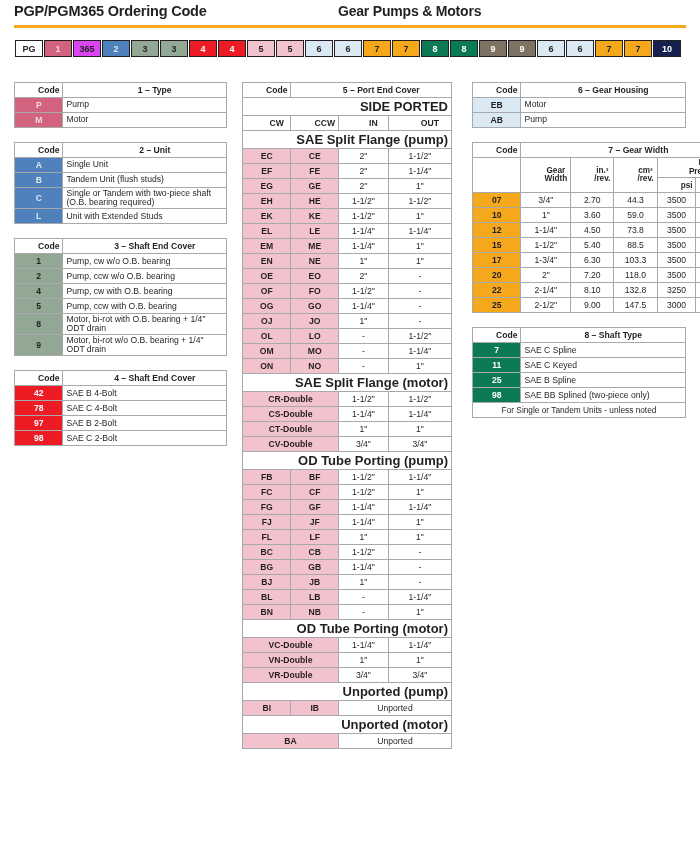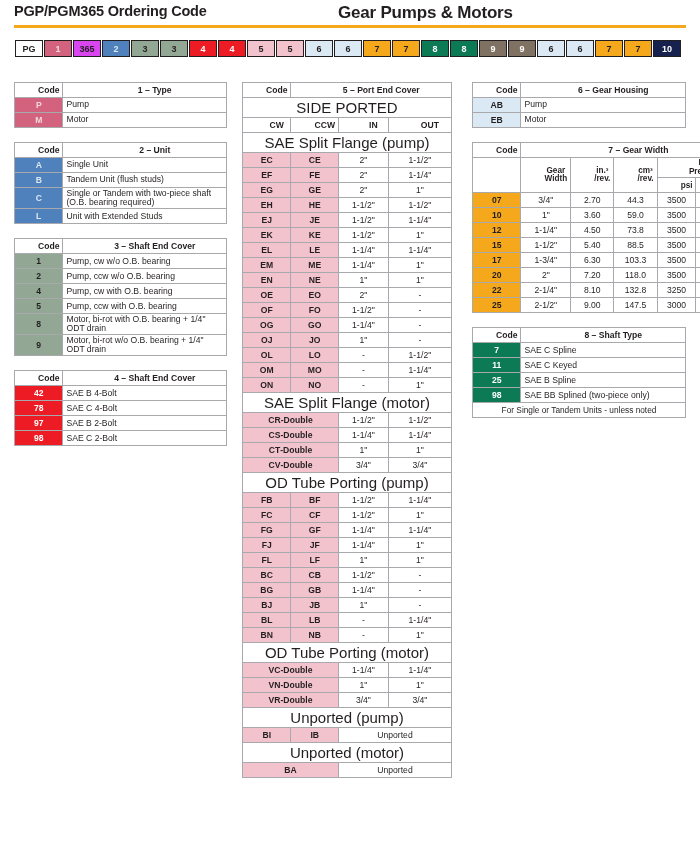--- a/index.html
+++ b/index.html
@@ -12,21 +12,21 @@
     overflow:hidden;
   }
   
   .header{position:relative;height:30px;}
   .header .title{
     position:absolute;left:14px;top:3px;
     font-size:14.5px;font-weight:bold;letter-spacing:-.2px;
   }
   .header .subtitle{
     position:absolute;left:338px;top:3px;
-    font-size:17px;font-weight:bold;letter-spacing:-.2px;
+    font-size:14px;font-weight:bold;letter-spacing:-.2px;
   }
   .rule{
     position:absolute;left:14px;top:25px;width:672px;height:2.5px;
     background:#f5a81c;
   }
   
   .stripwrap{position:relative;height:52px;}
   .tandem{
     position:absolute;left:475px;top:4px;width:179px;height:22px;
     border:1px solid #231f20;border-bottom:none;background:#fff;
@@ -63,21 +63,21 @@
     padding:1px 3px;
     font-size:8.6px;
     font-weight:normal;
     text-align:left;
     vertical-align:middle;
     height:15px;
     box-sizing:border-box;
   }
   .hdr td, .hdr th{font-weight:bold;text-align:center;background:#fff;padding-left:23px;}
   .codecell{text-align:center;font-weight:bold;width:43px;}
-  .sect{font-weight:normal;text-align:center;background:#fff;font-size:15px;}
+  .sect{font-weight:bold;text-align:right;background:#fff;font-size:13px;}
   .ctr{text-align:center;}
   .small{font-size:8.2px;}
   .note{font-size:8.3px;text-align:center;}
   
   .c-pink{background:#d3627f;color:#f4d7de;}
   .c-blue{background:#4f81bd;color:#dce6f1;}
   .c-green{background:#92a895;color:#231f20;}
   .c-red{background:#ed1c24;color:#fff;}
   .c-rose{background:#f2c3cd;color:#231f20;}
   .c-ltblue{background:#dbe9f5;color:#231f20;}
@@ -275,26 +275,20 @@
             <td class="ctr">2"</td>
             <td class="ctr">1"</td>
           </tr>
           <tr>
             <td class="codecell c-rose">EH</td>
             <td class="codecell c-rose">HE</td>
             <td class="ctr">1-1/2"</td>
             <td class="ctr">1-1/2"</td>
           </tr>
           <tr>
-            <td class="codecell c-rose">EJ</td>
-            <td class="codecell c-rose">JE</td>
-            <td class="ctr">1-1/2"</td>
-            <td class="ctr">1-1/4"</td>
-          </tr>
-          <tr>
             <td class="codecell c-rose">EK</td>
             <td class="codecell c-rose">KE</td>
             <td class="ctr">1-1/2"</td>
             <td class="ctr">1"</td>
           </tr>
           <tr>
             <td class="codecell c-rose">EL</td>
             <td class="codecell c-rose">LE</td>
             <td class="ctr">1-1/4"</td>
             <td class="ctr">1-1/4"</td>
@@ -480,26 +474,26 @@
 
     <table>
       <tbody>
           <tr class="hdr">
         <td class="codecell">Code</td>
         <td>6 – Gear Housing</td>
       </tr>
       </tbody>
         <tbody id="t-gh">
           <tr>
+            <td class="codecell c-ltblue">EB</td>
+            <td class="lead">Motor</td>
+          </tr>
+          <tr>
             <td class="codecell c-ltblue">AB</td>
             <td class="lead">Pump</td>
-          </tr>
-          <tr>
-            <td class="codecell c-ltblue">EB</td>
-            <td class="lead">Motor</td>
           </tr>
         </tbody>
     </table>
 
     <table>
       <tbody>
           <tr class="hdr">
         <td class="codecell" rowspan="1">Code</td>
         <td colspan="5">7 – Gear Width</td>
       </tr>

